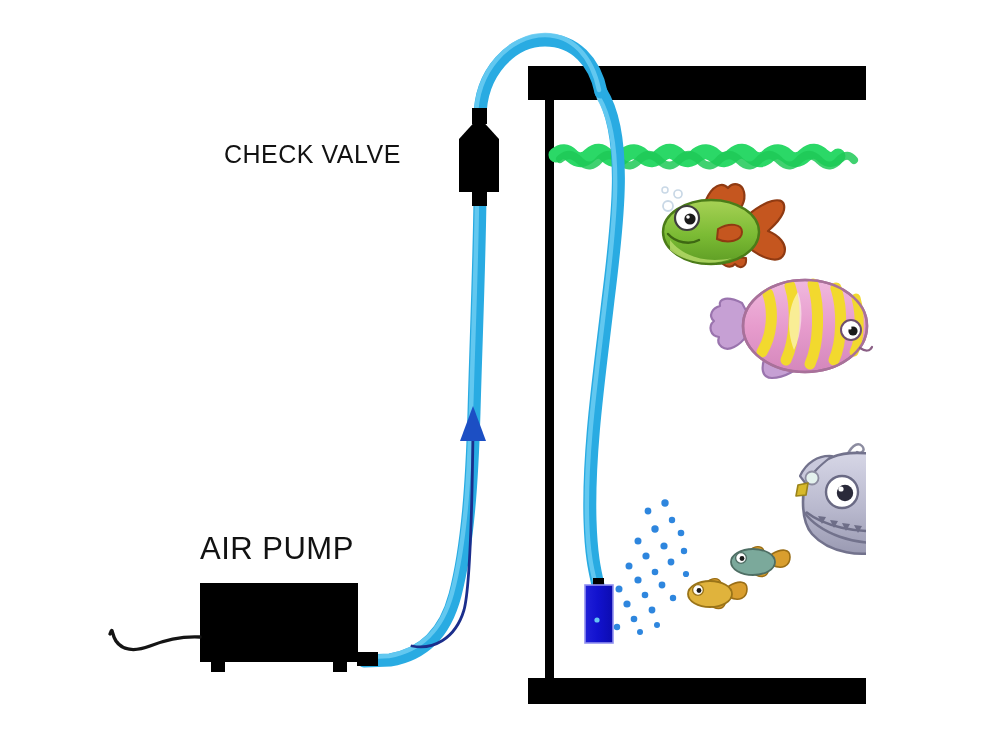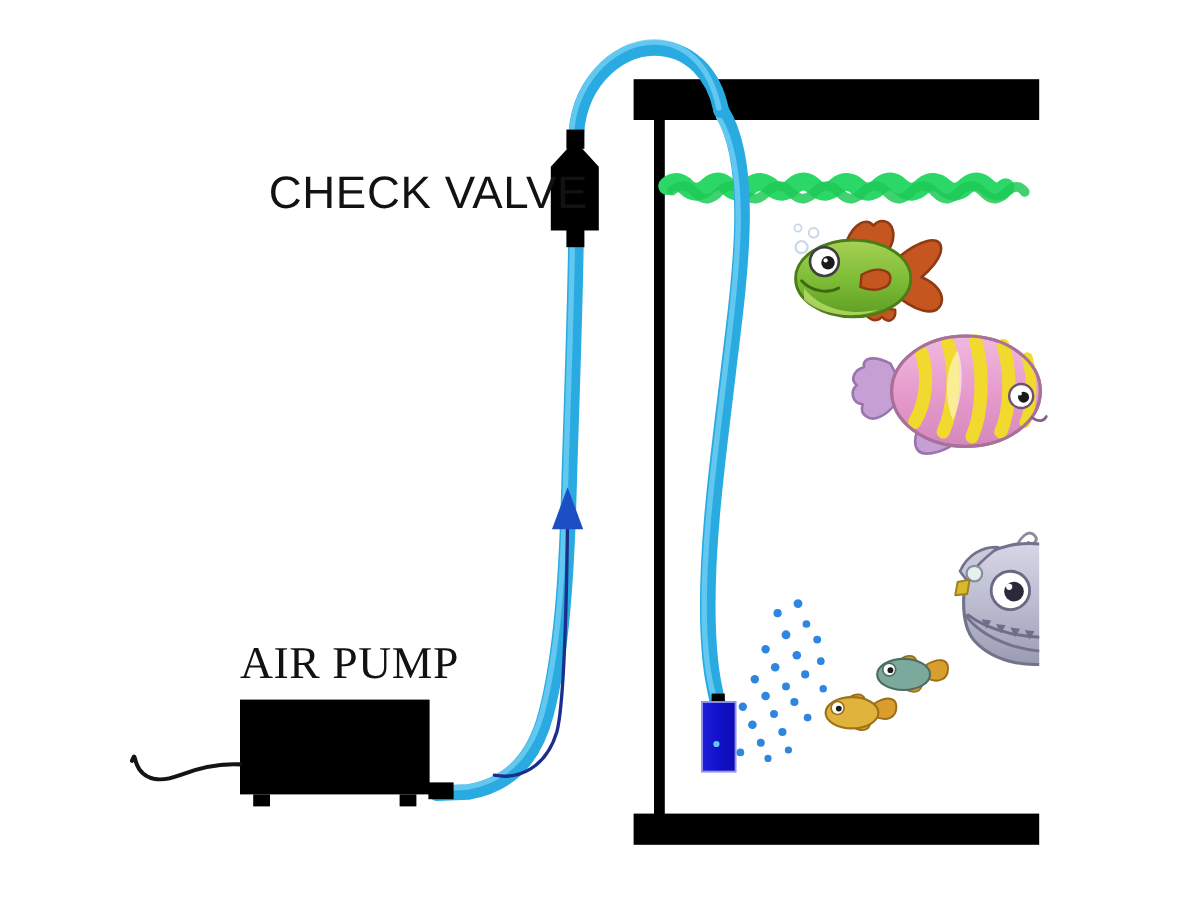--- a/index.html
+++ b/index.html
@@ -28,27 +28,26 @@
     position: absolute;
     font-family: "Liberation Sans", sans-serif;
     font-weight: 400;
     color: #121212;
     white-space: nowrap;
     letter-spacing: 0.5px;
   }
   #label-check-valve {
     left: 224px;
     top: 140px;
-    font-size: 38px;
+    font-size: 25px;
   }
   #label-air-pump {
     left: 200px;
     top: 531px;
-    font-size: 38px;
-    font-family: Liberation Serif, serif;
+    font-size: 31px;
   }
 </style>
 </head>
 <body>
 
 <div id="stage">
 
   <svg class="layer" viewBox="0 0 1000 756">
     <defs>
       <linearGradient id="tubeGrad" x1="0" y1="0" x2="1" y2="0">

